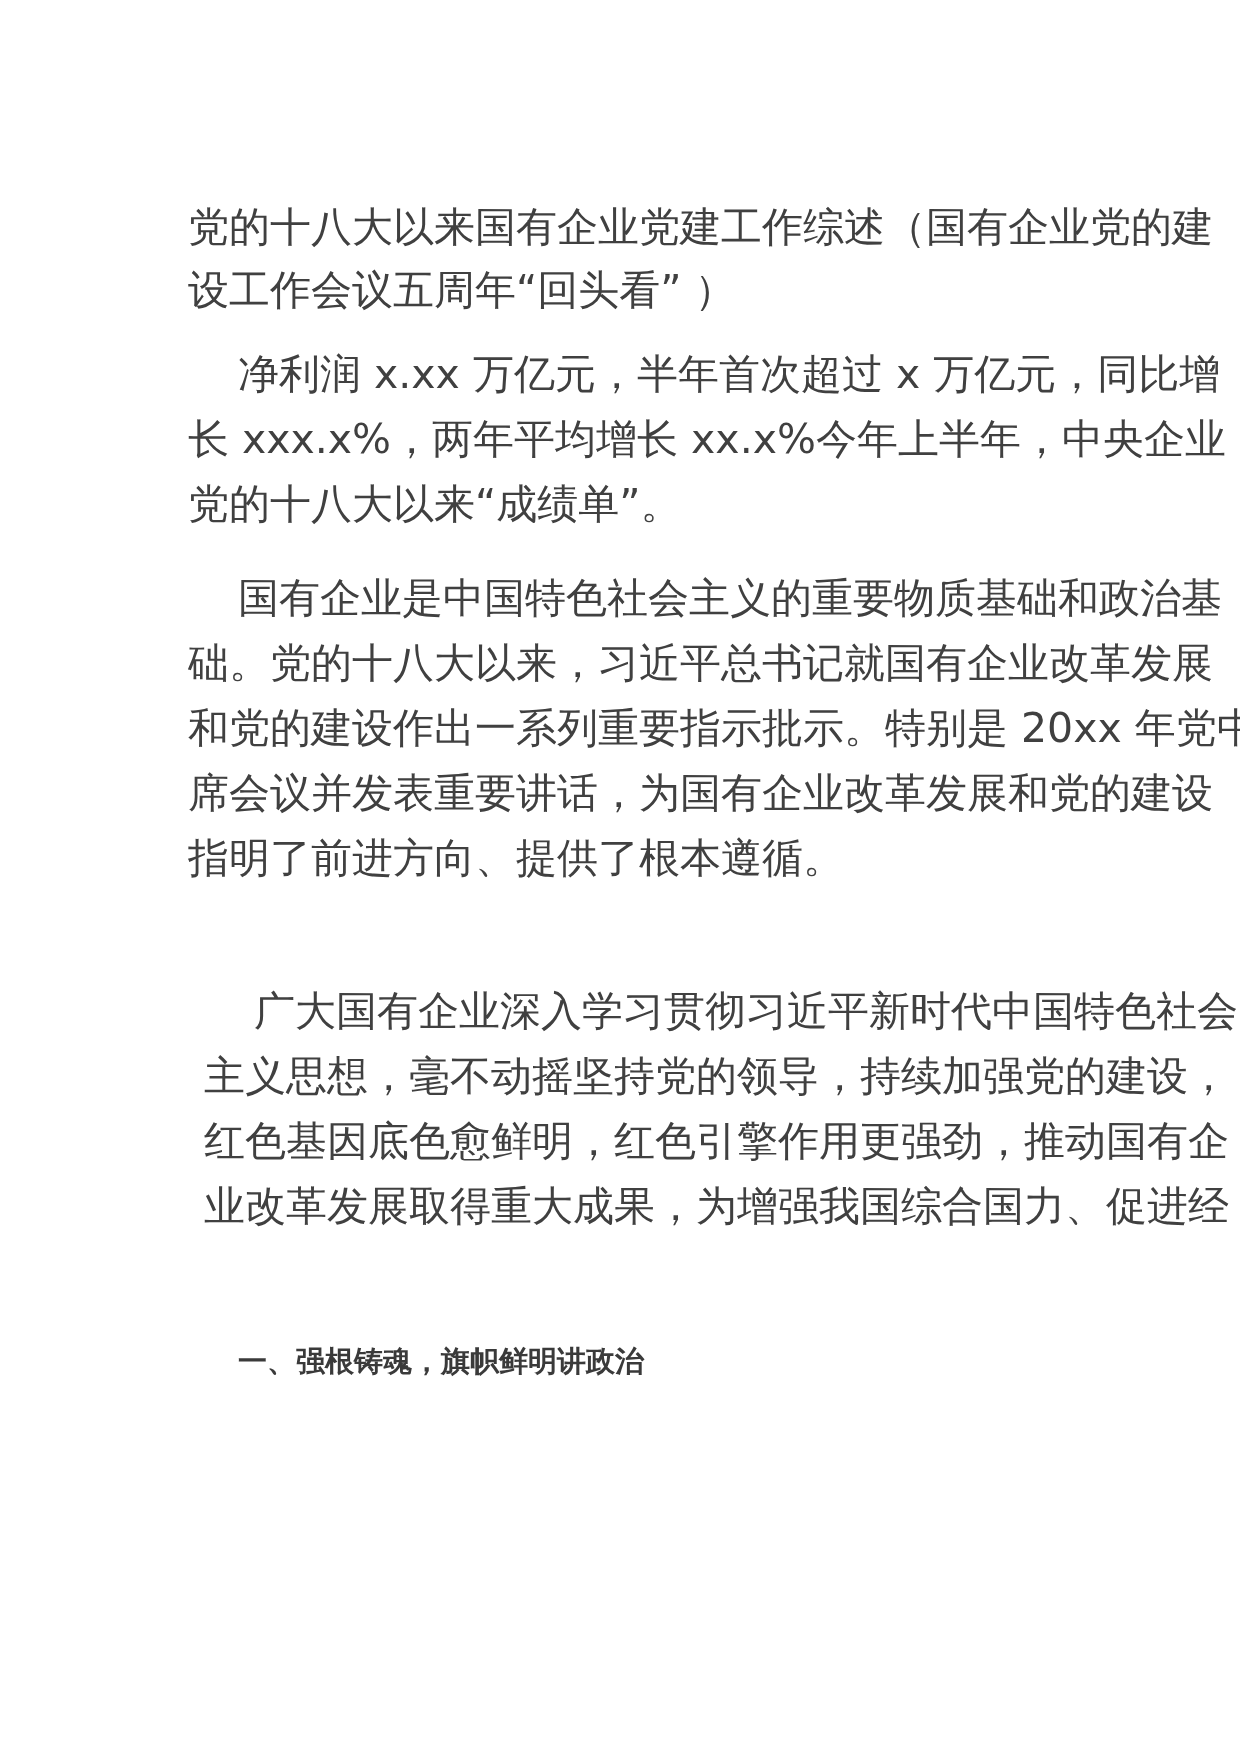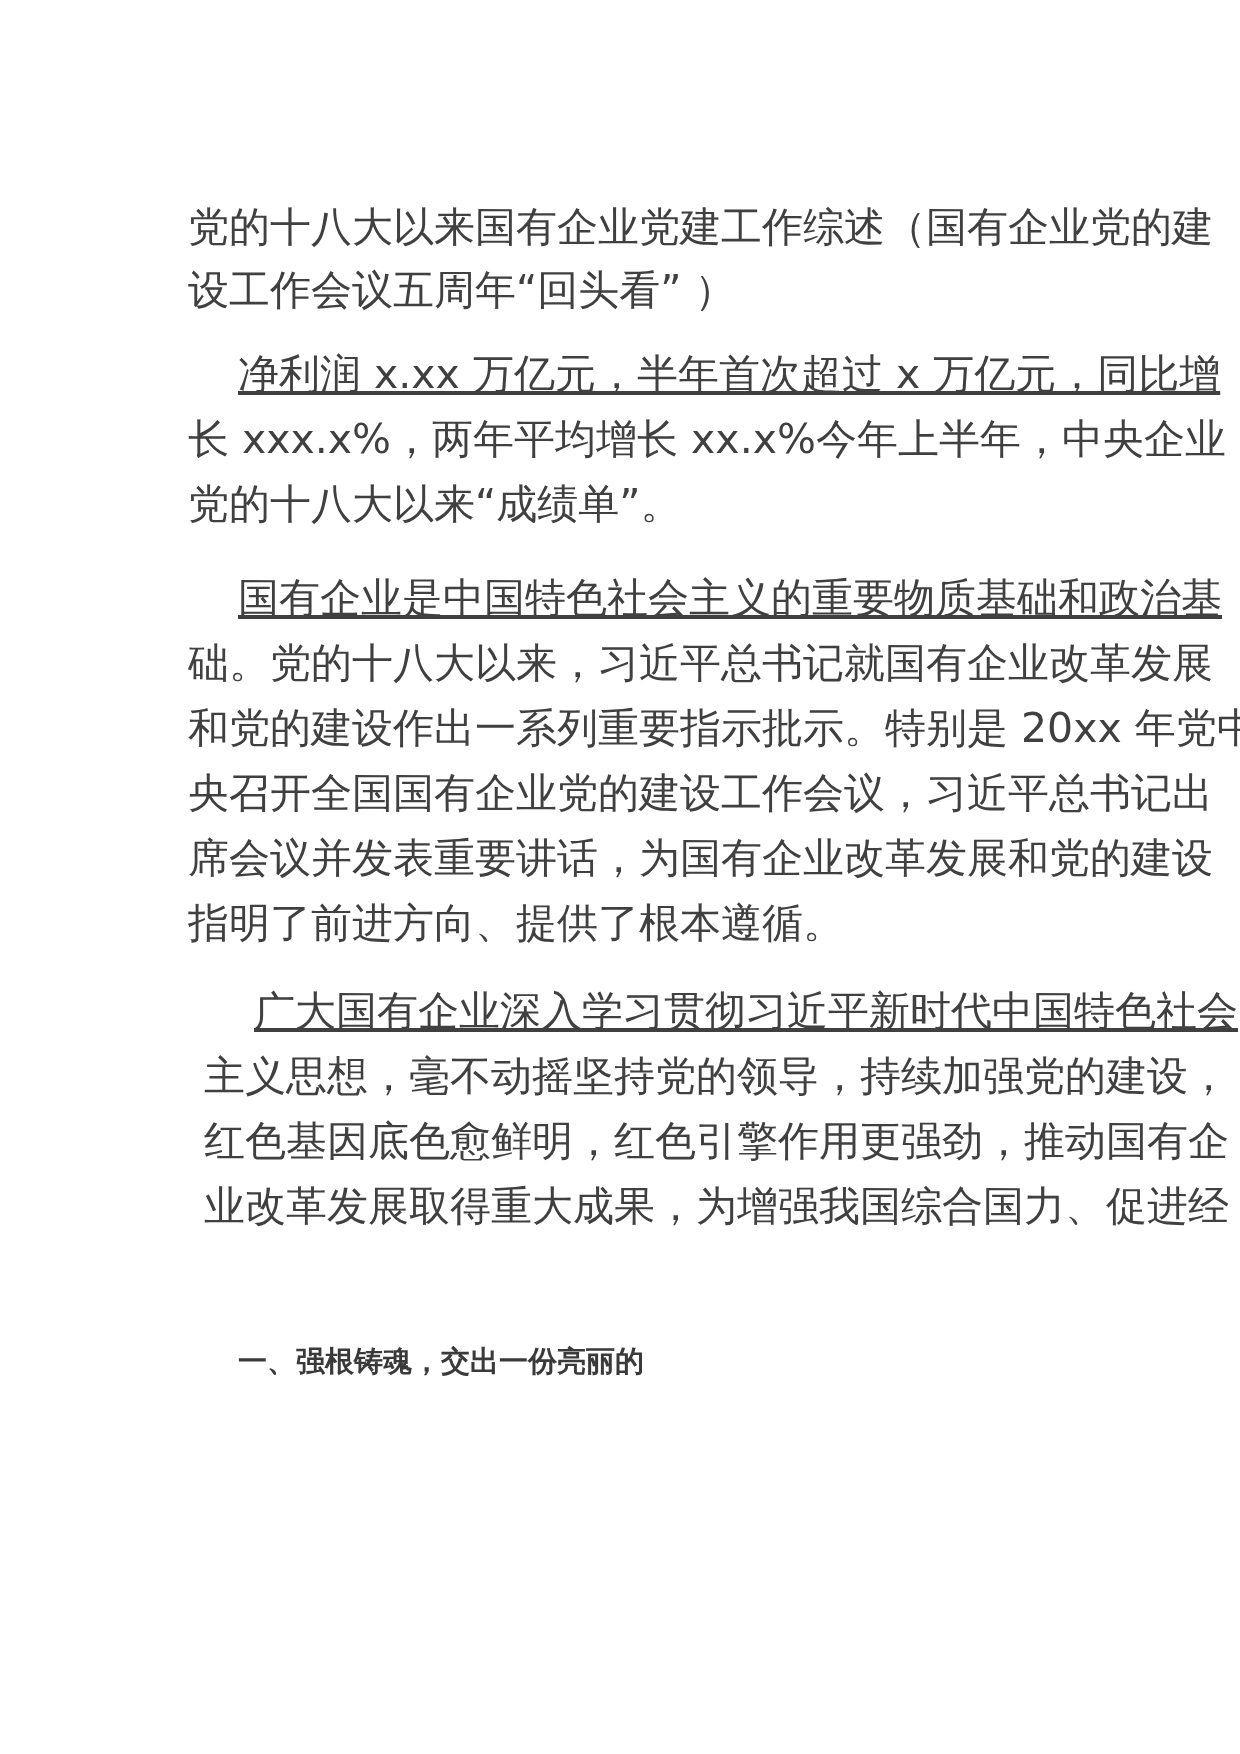--- a/index.html
+++ b/index.html
@@ -35,21 +35,20 @@
     white-space: nowrap;
     text-align: justify;
     text-align-last: justify;
     letter-spacing: 0px;
   }
   .line.last {
     text-align-last: left;
   }
   .line.indent {
     padding-left: 50px;
-    text-decoration: underline;
   }
   .title .line {
     height: 63px;
     line-height: 63px;
   }
   .heading {
     position: absolute;
     left: 238px;
     font-size: 29px;
     font-weight: bold;
@@ -72,28 +71,27 @@
   <div class="block" style="top:342px;">
     <span class="line indent">净利润 x.xx 万亿元，半年首次超过 x 万亿元，同比增</span>
     <span class="line">长 xxx.x%，两年平均增长 xx.x%今年上半年，中央企业</span>
     <span class="line last">党的十八大以来“成绩单”。</span>
   </div>
 
   <div class="block" style="top:566px;">
     <span class="line indent">国有企业是中国特色社会主义的重要物质基础和政治基</span>
     <span class="line">础。党的十八大以来，习近平总书记就国有企业改革发展</span>
     <span class="line">和党的建设作出一系列重要指示批示。特别是 20xx 年党中</span>
-    <span class="line">央召开全国国有企业党的建设工作会议，习近平总书记出</span>
     <span class="line">席会议并发表重要讲话，为国有企业改革发展和党的建设</span>
     <span class="line last">指明了前进方向、提供了根本遵循。</span>
   </div>
 
   <div class="block" style="top:979px;margin-left:16px;">
     <span class="line indent">广大国有企业深入学习贯彻习近平新时代中国特色社会</span>
     <span class="line">主义思想，毫不动摇坚持党的领导，持续加强党的建设，</span>
     <span class="line">红色基因底色愈鲜明，红色引擎作用更强劲，推动国有企</span>
     <span class="line">业改革发展取得重大成果，为增强我国综合国力、促进经</span>
   </div>
 
-  <div class="heading" style="top:1329px;">一、强根铸魂，交出一份亮丽的</div>
+  <div class="heading" style="top:1329px;">一、强根铸魂，旗帜鲜明讲政治</div>
 
 
 </div>
 
 </body></html>

